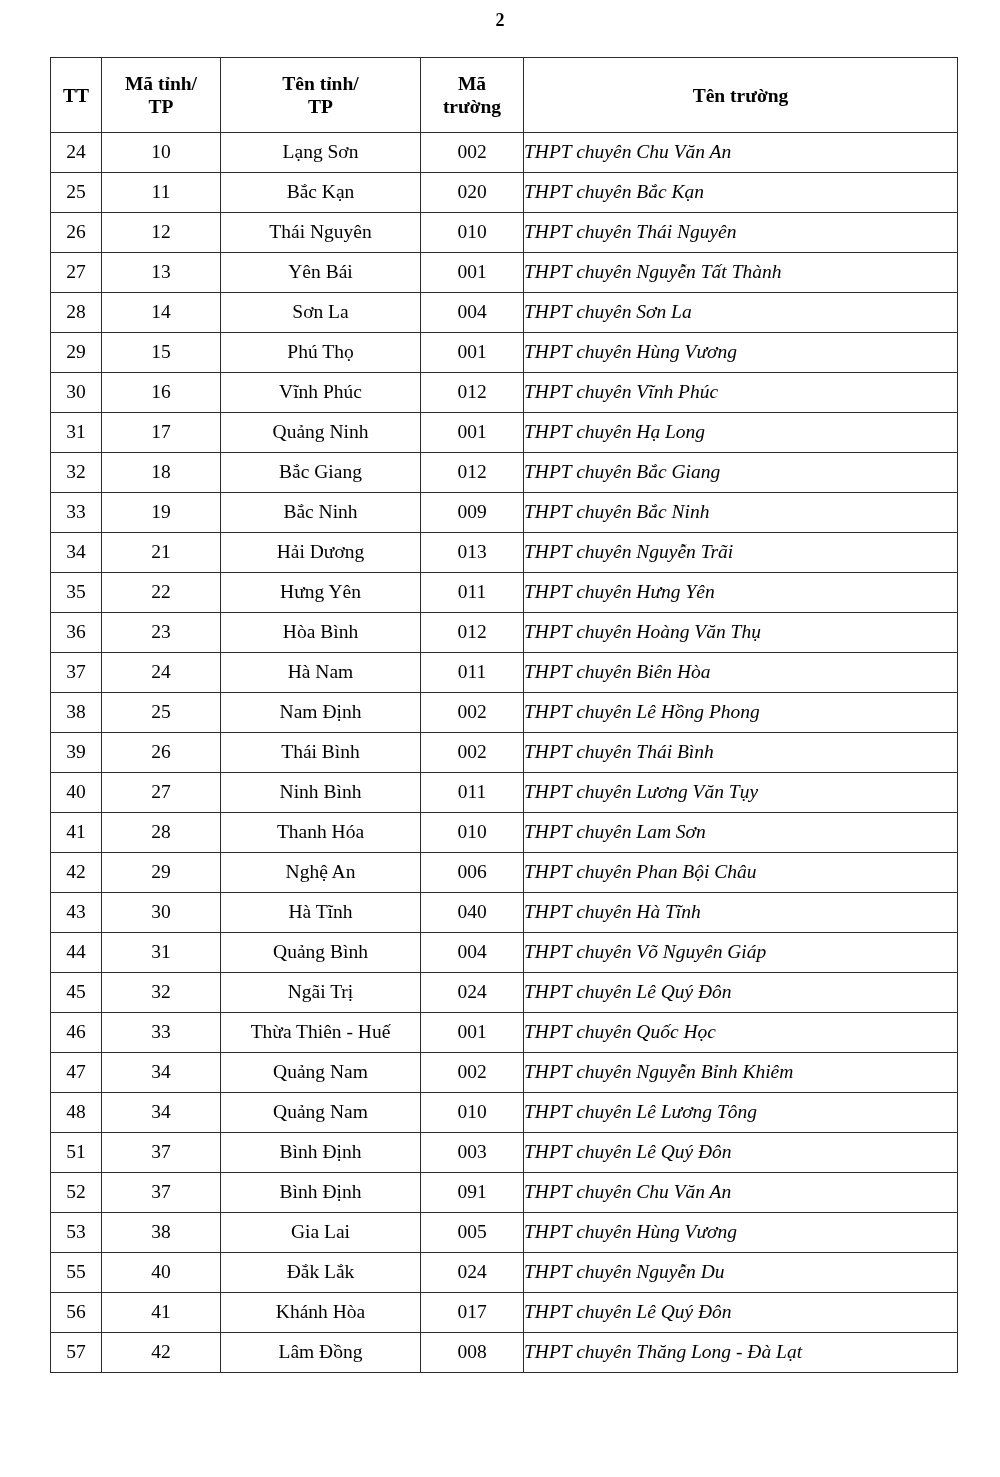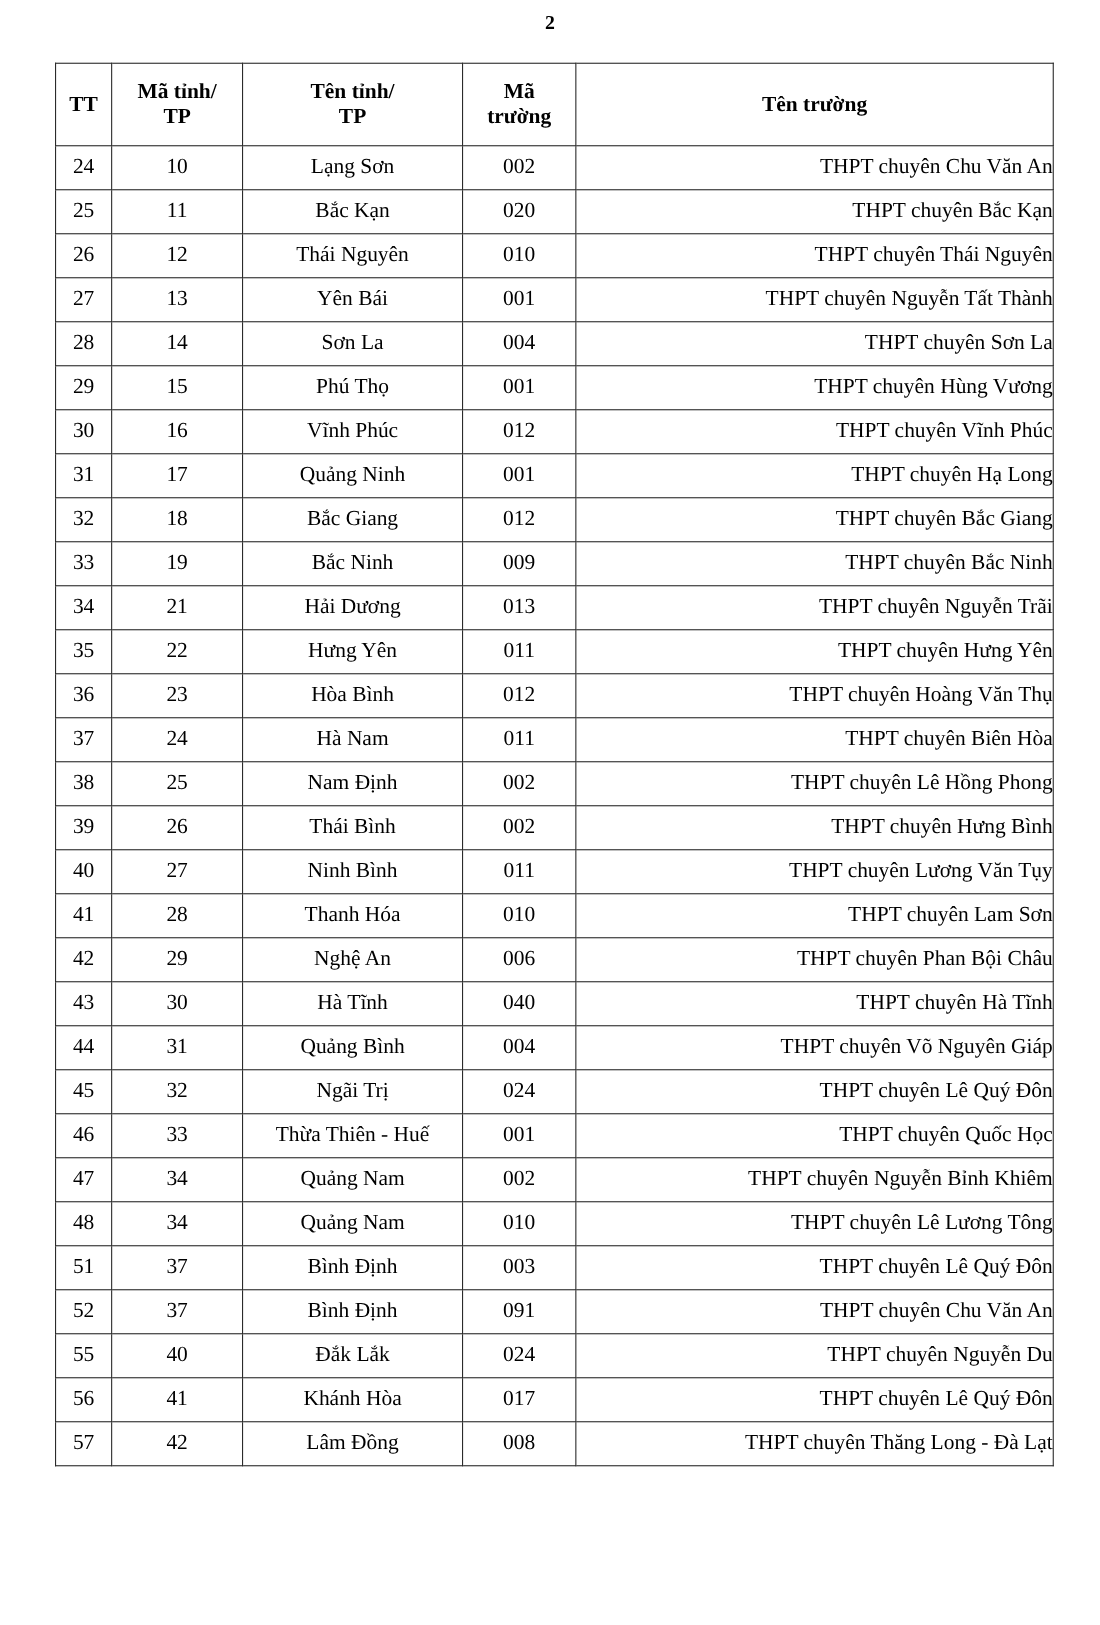--- a/index.html
+++ b/index.html
@@ -67,23 +67,24 @@
   .col-tt    { width: 51px; }
   .col-code  { width: 119px; }
   .col-prov  { width: 200px; }
   .col-scode { width: 103px; }
   .col-sname { width: 434px; }
 
   td.c-tt, td.c-code, td.c-prov, td.c-scode {
     text-align: center;
   }
   td.c-sname {
-    text-align: right;
+    text-align: left;
     padding-left: 13px;
     white-space: nowrap;
+    font-style: italic;
   }
   .hdr-line { display: block; }
 </style>
 </head>
 <body>
 
 <div class="page">
 
   <div class="page-number">2</div>
 
@@ -222,21 +223,21 @@
             <td class="c-code">25</td>
             <td class="c-prov">Nam Định</td>
             <td class="c-scode">002</td>
             <td class="c-sname">THPT chuyên Lê Hồng Phong</td>
           </tr>
           <tr>
             <td class="c-tt">39</td>
             <td class="c-code">26</td>
             <td class="c-prov">Thái Bình</td>
             <td class="c-scode">002</td>
-            <td class="c-sname">THPT chuyên Hưng Bình</td>
+            <td class="c-sname">THPT chuyên Thái Bình</td>
           </tr>
           <tr>
             <td class="c-tt">40</td>
             <td class="c-code">27</td>
             <td class="c-prov">Ninh Bình</td>
             <td class="c-scode">011</td>
             <td class="c-sname">THPT chuyên Lương Văn Tụy</td>
           </tr>
           <tr>
             <td class="c-tt">41</td>
@@ -302,20 +303,27 @@
             <td class="c-sname">THPT chuyên Lê Quý Đôn</td>
           </tr>
           <tr>
             <td class="c-tt">52</td>
             <td class="c-code">37</td>
             <td class="c-prov">Bình Định</td>
             <td class="c-scode">091</td>
             <td class="c-sname">THPT chuyên Chu Văn An</td>
           </tr>
           <tr>
+            <td class="c-tt">53</td>
+            <td class="c-code">38</td>
+            <td class="c-prov">Gia Lai</td>
+            <td class="c-scode">005</td>
+            <td class="c-sname">THPT chuyên Hùng Vương</td>
+          </tr>
+          <tr>
             <td class="c-tt">55</td>
             <td class="c-code">40</td>
             <td class="c-prov">Đắk Lắk</td>
             <td class="c-scode">024</td>
             <td class="c-sname">THPT chuyên Nguyễn Du</td>
           </tr>
           <tr>
             <td class="c-tt">56</td>
             <td class="c-code">41</td>
             <td class="c-prov">Khánh Hòa</td>

